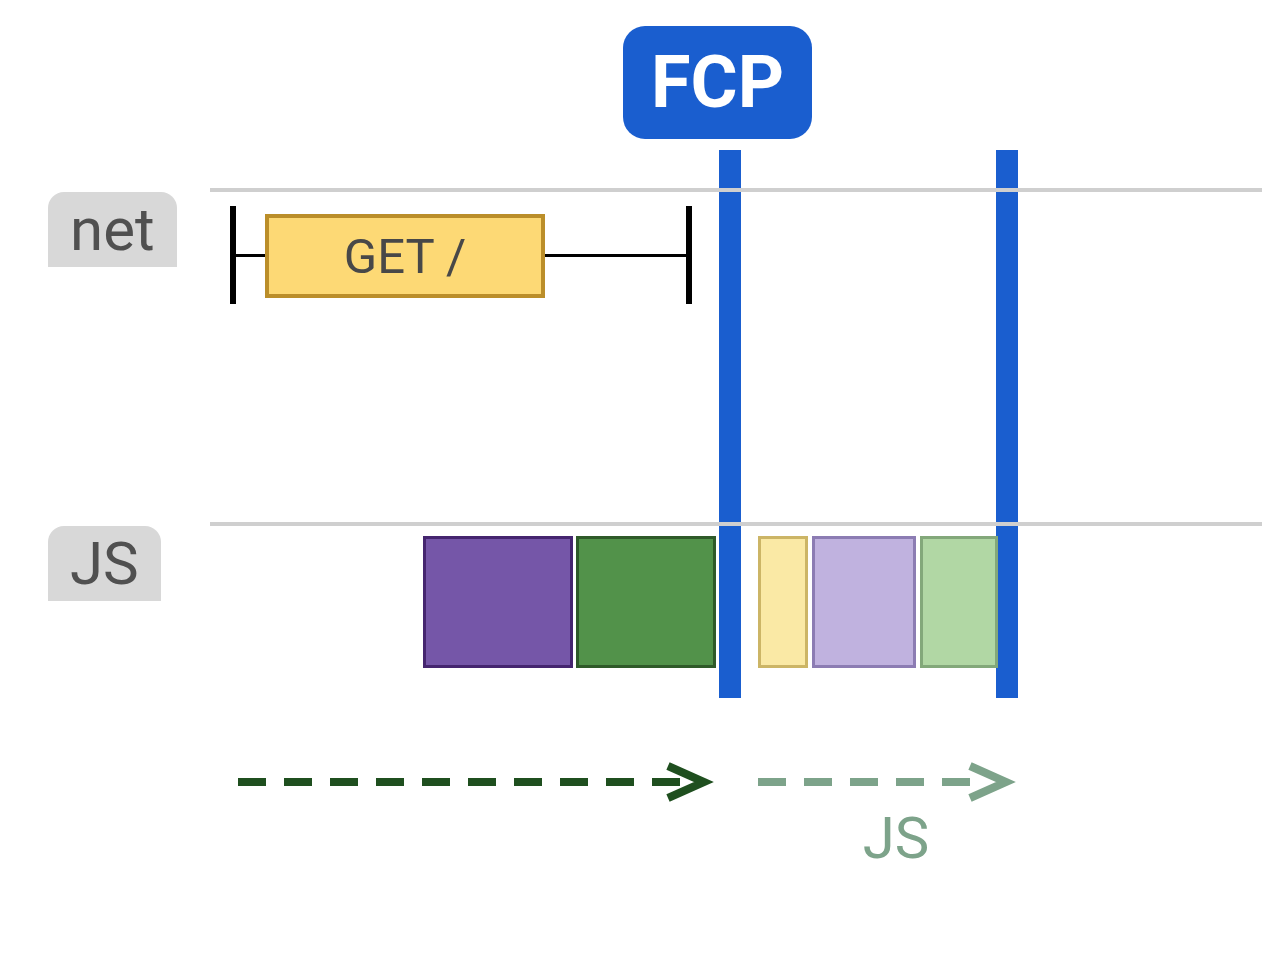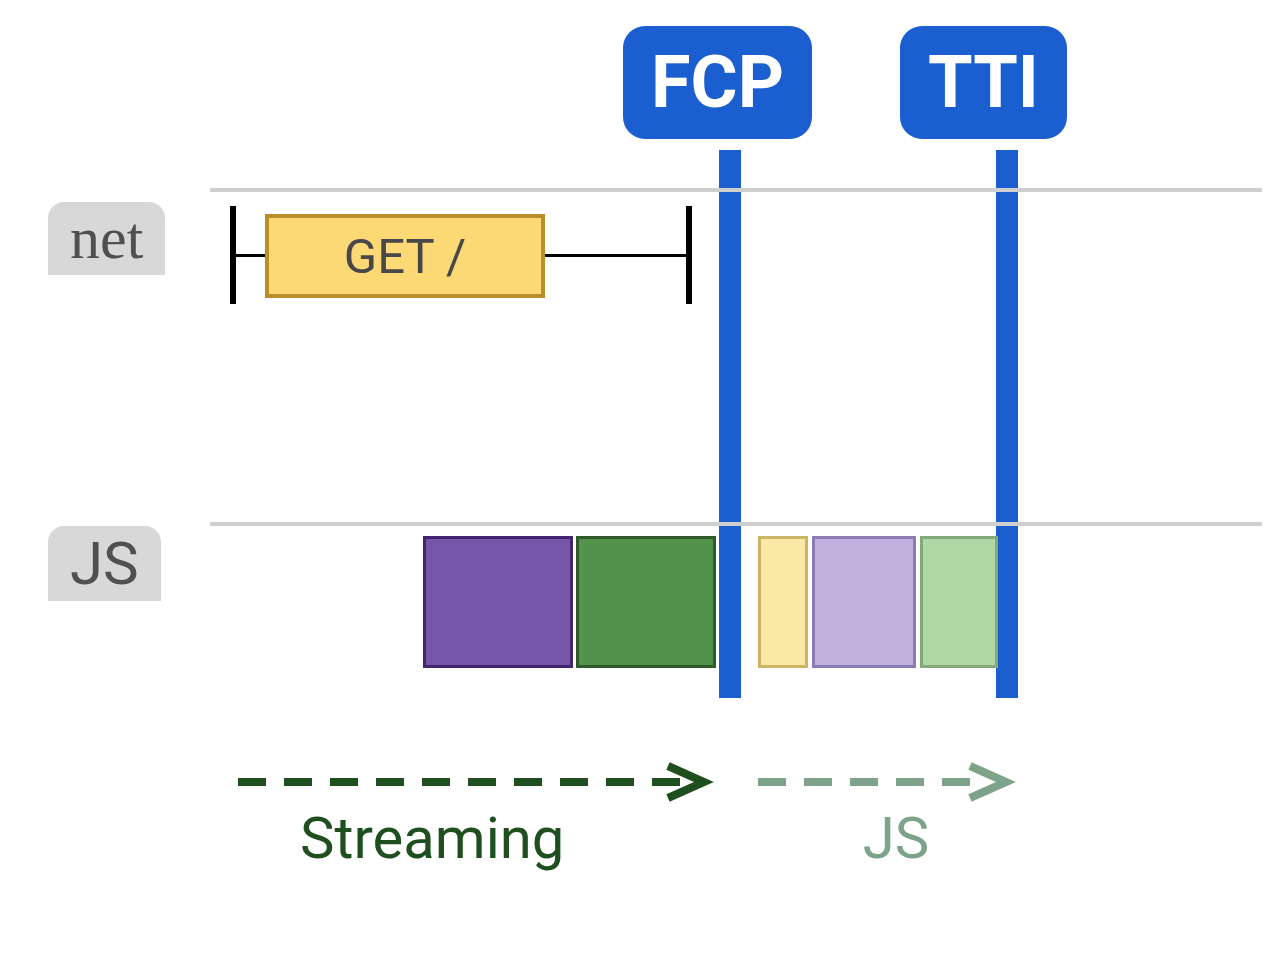--- a/index.html
+++ b/index.html
@@ -107,27 +107,24 @@
 </head>
 <body>
 
 <div class="canvas">
 
   <div class="marker-badge" style="left:623px;">
     <span>FCP</span>
   </div>
   <div class="marker-line" style="left:719px;"></div>
 
-  <div class="marker-badge" style="left:900px;">
-    <span>TTI</span>
-  </div>
   <div class="marker-line" style="left:996px;"></div>
 
   <div class="track-divider" style="top:188px;"></div>
-  <div class="track-label-wrap" style="top:202px;font-family:Liberation Serif, serif;">
+  <div class="track-label-wrap" style="top:192px;">
     <span>net</span>
   </div>
 
   <div class="net-bar">
     <div class="net-cap" style="left:230px; top:206px; height:98px;"></div>
     <div class="net-hline" style="left:230px; width:460px; top:254px;"></div>
     <div class="net-cap" style="left:686px; top:206px; height:98px;"></div>
     <div class="net-box" style="left:265px; top:214px; width:280px; height:84px;">
       <span>GET /</span>
     </div>
@@ -141,23 +138,20 @@
   <div class="jsblock purple" style="left:423px; width:150px;"></div>
   <div class="jsblock green" style="left:576px; width:140px;"></div>
   <div class="jsblock lt-yellow" style="left:758px; width:50px;"></div>
   <div class="jsblock lt-purple" style="left:812px; width:104px;"></div>
   <div class="jsblock lt-green" style="left:920px; width:78px;"></div>
 
   <svg class="arrow" style="left:238px; top:762px; width:480px; height:40px;" viewBox="0 0 480 40">
     <line x1="0" y1="20" x2="450" y2="20" stroke="#1f4f1f" stroke-width="8" stroke-dasharray="28 18"></line>
     <polyline points="430,4 466,20 430,36" fill="none" stroke="#1f4f1f" stroke-width="8"></polyline>
   </svg>
-  <div class="phase-label streaming" style="left:300px; top:804px;">
-    <span>Streaming</span>
-  </div>
 
   <svg class="arrow" style="left:758px; top:762px; width:260px; height:40px;" viewBox="0 0 260 40">
     <line x1="0" y1="20" x2="230" y2="20" stroke="#7da38a" stroke-width="8" stroke-dasharray="28 18"></line>
     <polyline points="212,4 248,20 212,36" fill="none" stroke="#7da38a" stroke-width="8"></polyline>
   </svg>
   <div class="phase-label jsopt" style="left:766px; top:804px; width:260px;">
     <span>JS</span>
   </div>
 
 </div>

